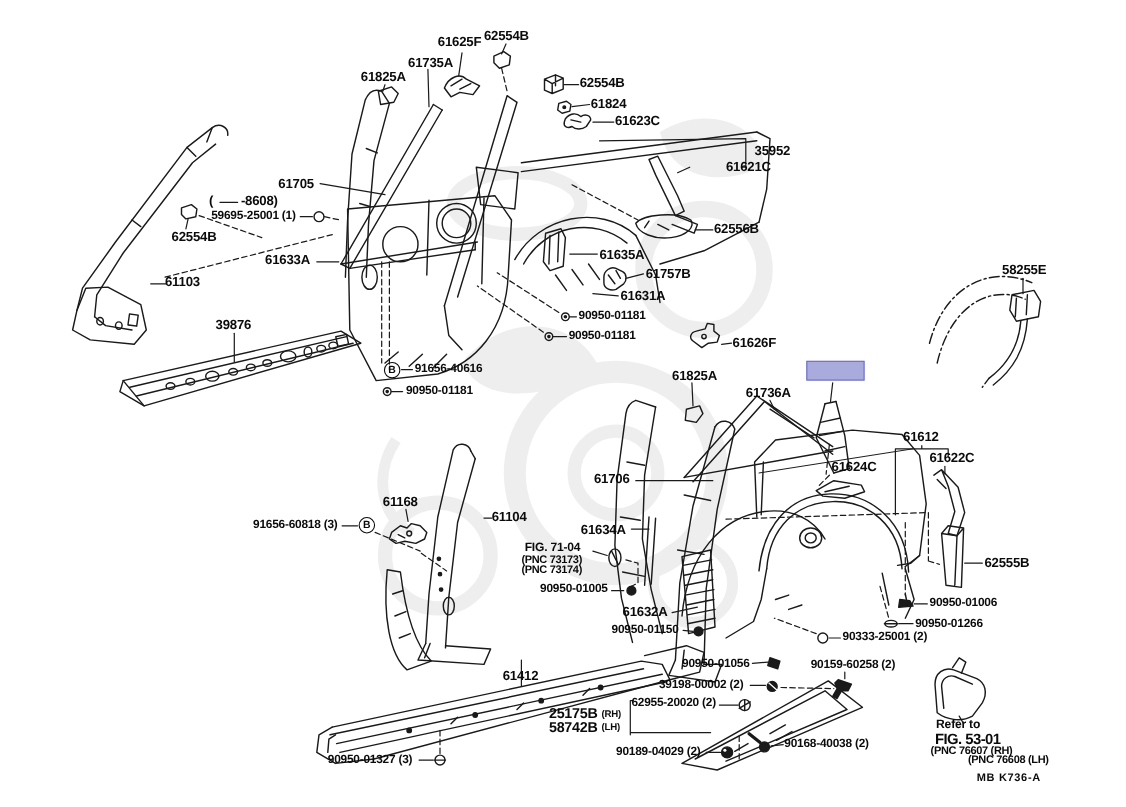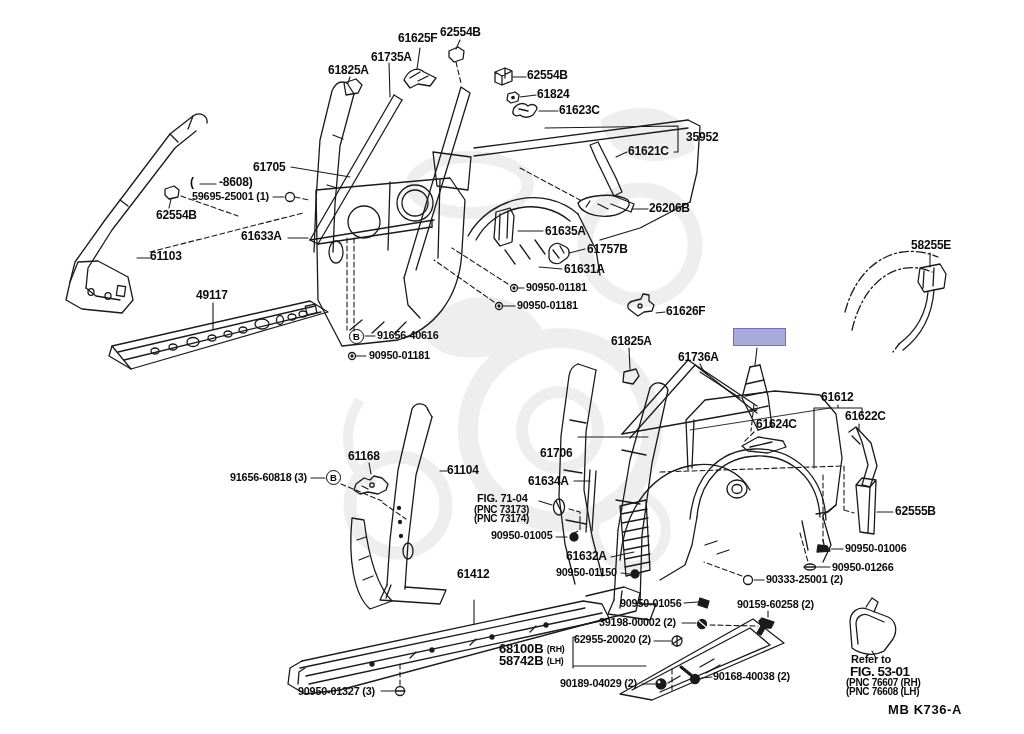--- a/index.html
+++ b/index.html
@@ -7,21 +7,21 @@
        font-family:"Liberation Sans",sans-serif;overflow:hidden}
   svg.art{position:absolute;left:0;top:0}
   .lbl{position:absolute;font-weight:bold;font-size:12px;line-height:1;color:#0b0b0b;
        white-space:nowrap;letter-spacing:-0.2px}
   .num{font-size:10.8px}
   .big{font-size:13px}
   .tiny{font-size:8.8px;vertical-align:1px}
   .note{font-size:10px;letter-spacing:-0.3px}
   .fig{font-size:11px}
   .fig2{font-size:13.5px;letter-spacing:-0.5px}
-  .foot{font-size:13px;letter-spacing:0.6px}
+  .foot{font-size:10px;letter-spacing:0.6px}
   .paren{font-size:12px}
   .circ{position:absolute;width:13px;height:13px;border:1.6px solid #0b0b0b;border-radius:50%;
         font-size:9.5px;font-weight:bold;color:#0b0b0b;display:flex;align-items:center;
         justify-content:center;line-height:1}
   #hl{position:absolute;left:733px;top:328px;width:53px;height:18px;
       background:#a9abdd;border:1.6px solid #6d6fc5;box-sizing:border-box}
 </style>
 </head>
 <body>
 
@@ -351,68 +351,68 @@
 <div id="hl"></div>
 
 <div class="lbl" style="left:440px;top:26px">62554B</div>
 <div class="lbl" style="left:398px;top:32px">61625F</div>
 <div class="lbl" style="left:371px;top:51px">61735A</div>
 <div class="lbl" style="left:328px;top:64px">61825A</div>
 <div class="lbl" style="left:527px;top:69px">62554B</div>
 <div class="lbl" style="left:537px;top:88px">61824</div>
 <div class="lbl" style="left:559px;top:104px">61623C</div>
 <div class="lbl" style="left:686px;top:131px">35952</div>
-<div class="lbl" style="left:628px;top:145px">61621C</div>
+<div class="lbl" style="left:660px;top:145px">61621C</div>
 <div class="lbl" style="left:253px;top:161px">61705</div>
 <div class="lbl paren" style="left:190px;top:176px">(</div>
 <div class="lbl paren" style="left:219px;top:176px">-8608)</div>
 <div class="lbl num" style="left:192px;top:191px">59695-25001 (1)</div>
 <div class="lbl" style="left:156px;top:209px">62554B</div>
 <div class="lbl" style="left:241px;top:230px">61633A</div>
 <div class="lbl" style="left:150px;top:250px">61103</div>
-<div class="lbl" style="left:649px;top:202px">26206B</div>
+<div class="lbl" style="left:649px;top:202px">62556B</div>
 <div class="lbl" style="left:545px;top:225px">61635A</div>
 <div class="lbl" style="left:587px;top:243px">61757B</div>
 <div class="lbl" style="left:564px;top:263px">61631A</div>
 <div class="lbl num" style="left:526px;top:282px">90950-01181</div>
 <div class="lbl num" style="left:517px;top:300px">90950-01181</div>
 <div class="circ" style="left:349px;top:329px">B</div>
 <div class="lbl num" style="left:377px;top:330px">91656-40616</div>
 <div class="lbl num" style="left:369px;top:350px">90950-01181</div>
-<div class="lbl" style="left:196px;top:289px">49117</div>
+<div class="lbl" style="left:196px;top:289px">39876</div>
 <div class="lbl" style="left:911px;top:239px">58255E</div>
 <div class="lbl" style="left:666px;top:305px">61626F</div>
 <div class="lbl" style="left:611px;top:335px">61825A</div>
 <div class="lbl" style="left:678px;top:351px">61736A</div>
 <div class="lbl" style="left:821px;top:391px">61612</div>
 <div class="lbl" style="left:845px;top:410px">61622C</div>
 <div class="lbl" style="left:756px;top:418px">61624C</div>
-<div class="lbl" style="left:540px;top:447px">61706</div>
+<div class="lbl" style="left:540px;top:429px">61706</div>
 <div class="lbl" style="left:447px;top:464px">61104</div>
 <div class="lbl" style="left:528px;top:475px">61634A</div>
 <div class="lbl fig" style="left:477px;top:493px">FIG. 71-04</div>
 <div class="lbl note" style="left:474px;top:505px">(PNC 73173)</div>
 <div class="lbl note" style="left:474px;top:514px">(PNC 73174)</div>
 <div class="lbl num" style="left:491px;top:530px">90950-01005</div>
 <div class="lbl" style="left:566px;top:550px">61632A</div>
 <div class="lbl num" style="left:556px;top:567px">90950-01150</div>
 <div class="lbl num" style="left:766px;top:574px">90333-25001 (2)</div>
 <div class="lbl num" style="left:620px;top:598px">90950-01056</div>
 <div class="lbl num" style="left:737px;top:599px">90159-60258 (2)</div>
 <div class="lbl num" style="left:599px;top:617px">39198-00002 (2)</div>
 <div class="lbl num" style="left:574px;top:634px">62955-20020 (2)</div>
-<div class="lbl big" style="left:499px;top:642px"><span>68100B</span> <span class="tiny">(RH)</span></div>
+<div class="lbl big" style="left:499px;top:642px"><span>25175B</span> <span class="tiny">(RH)</span></div>
 <div class="lbl big" style="left:499px;top:654px"><span>58742B</span> <span class="tiny">(LH)</span></div>
-<div class="lbl" style="left:457px;top:568px">61412</div>
+<div class="lbl" style="left:457px;top:608px">61412</div>
 <div class="lbl num" style="left:298px;top:686px">90950-01327 (3)</div>
 <div class="lbl num" style="left:560px;top:678px">90189-04029 (2)</div>
 <div class="lbl num" style="left:713px;top:671px">90168-40038 (2)</div>
 <div class="lbl num" style="left:845px;top:543px">90950-01006</div>
 <div class="lbl num" style="left:832px;top:562px">90950-01266</div>
 <div class="lbl" style="left:895px;top:505px">62555B</div>
 <div class="lbl num" style="left:230px;top:472px">91656-60818 (3)</div>
 <div class="circ" style="left:326px;top:470px">B</div>
 <div class="lbl" style="left:348px;top:450px">61168</div>
 <div class="lbl fig" style="left:851px;top:654px">Refer to</div>
 <div class="lbl fig2" style="left:850px;top:665px">FIG. 53-01</div>
 <div class="lbl note" style="left:846px;top:678px">(PNC 76607 (RH)</div>
-<div class="lbl note" style="left:846px;top:687px">(PNC 76608 (LH)</div>
+<div class="lbl note" style="left:880px;top:687px">(PNC 76608 (LH)</div>
 <div class="lbl foot" style="left:888px;top:703px">MB  K736-A</div>
 
 </body></html>

